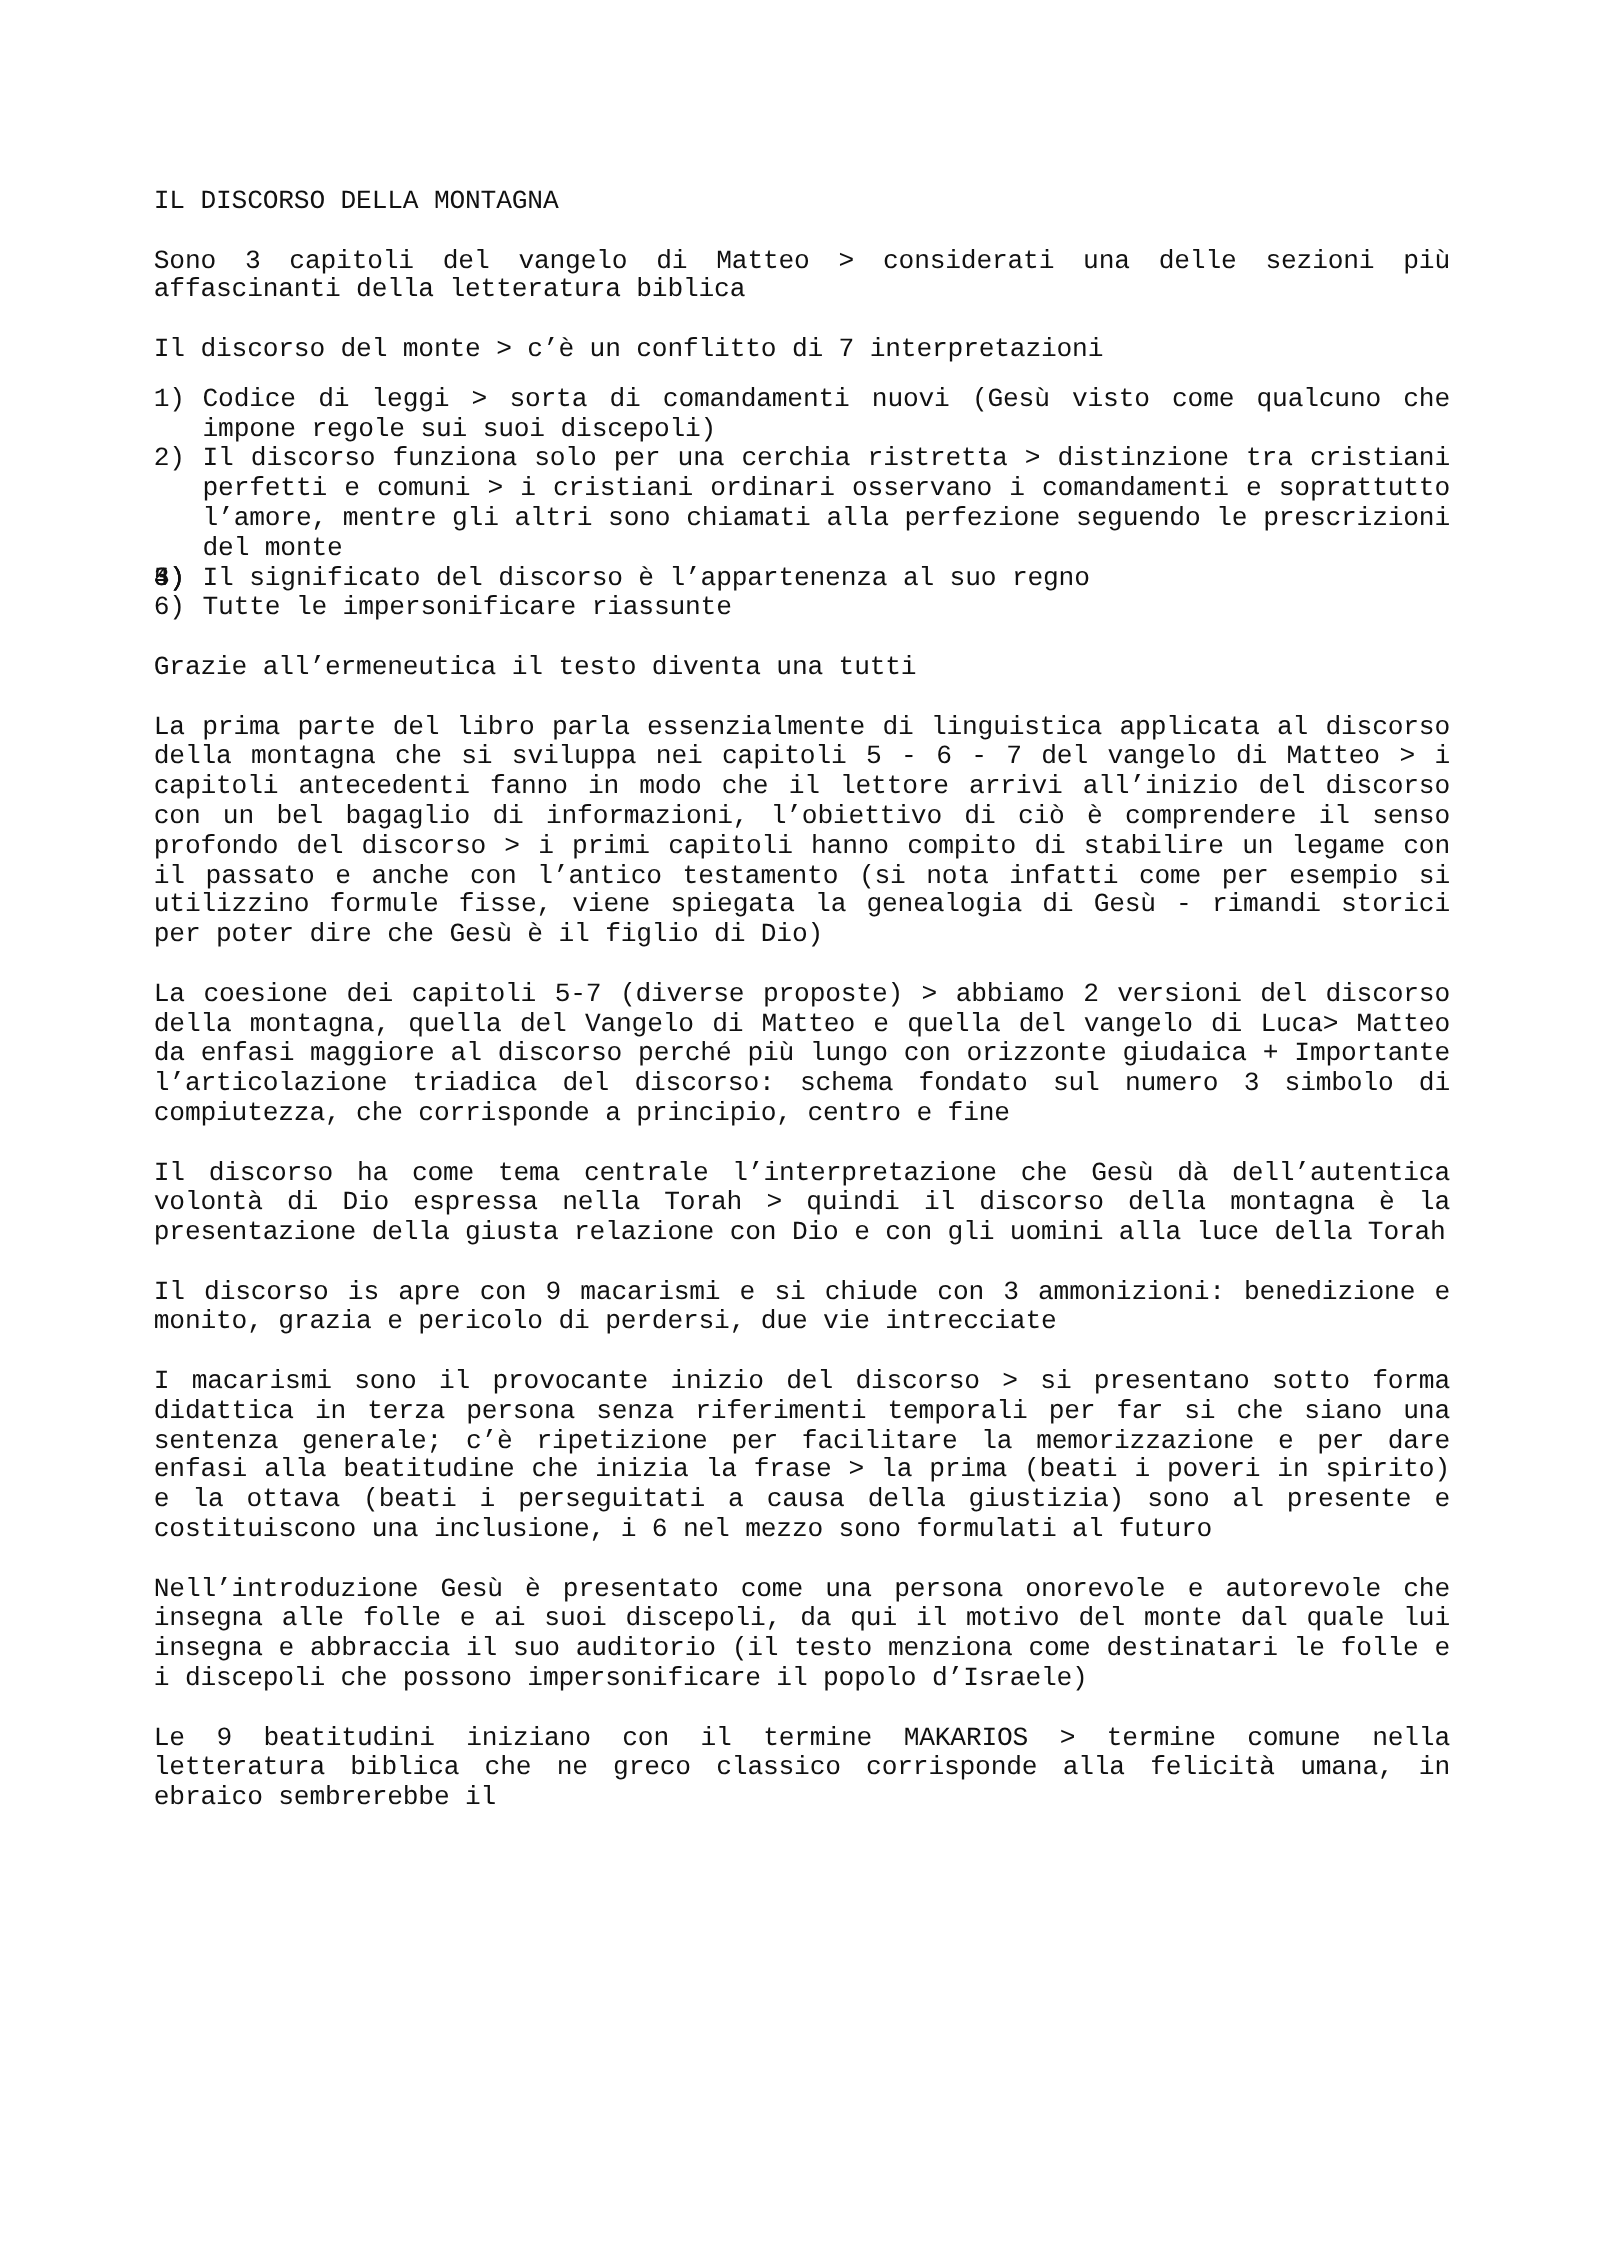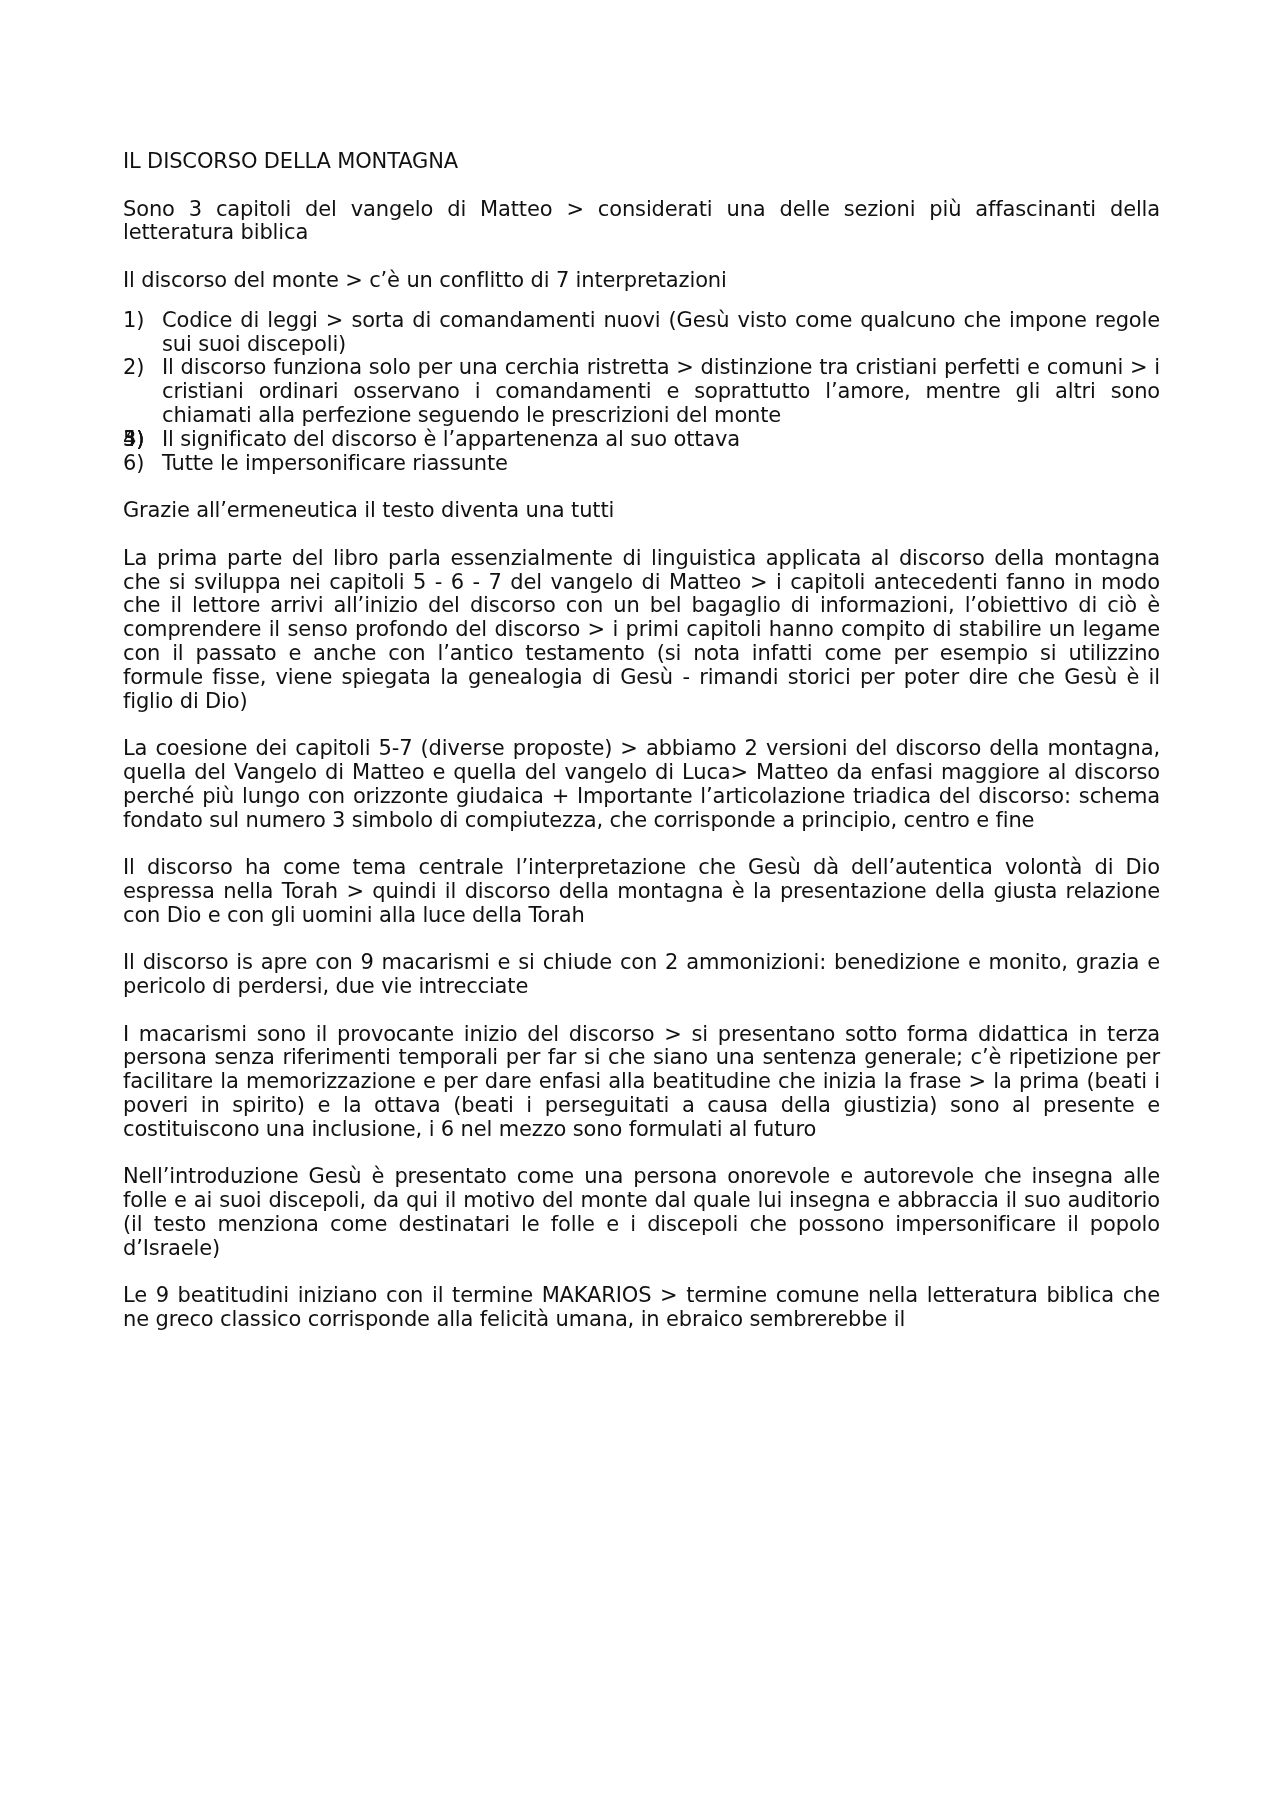--- a/index.html
+++ b/index.html
@@ -12,20 +12,21 @@
       color: #111111;
     }
     .page {
       position: absolute;
       left: 123px;
       top: 150px;
       width: 1037px;
       font-size: 21px;
       line-height: 23.8px;
       letter-spacing: -0.15px;
+      font-family: Liberation Mono, monospace;
     }
     .title { margin: 0 0 23.8px 0; font-weight: normal; font-size: 21px; }
     .para { margin: 0 0 23.8px 0; text-align: justify; }
     .para.tight { margin-bottom: 16px; }
     ol.interp {
       list-style: none;
       margin: 0 0 23.8px 0;
       padding: 0;
     }
     ol.interp li {
@@ -46,25 +47,25 @@
   <p class="title">IL DISCORSO DELLA MONTAGNA</p>
 
   <p class="para">Sono 3 capitoli del vangelo di Matteo &gt; considerati una delle sezioni più affascinanti della letteratura biblica</p>
 
   <p class="para tight">Il discorso del monte &gt; c’è un conflitto di 7 interpretazioni</p>
   <ol class="interp">
     <li><span class="num">1)</span><span>Codice di leggi &gt; sorta di comandamenti nuovi (Gesù visto come qualcuno che impone regole sui suoi discepoli)</span></li>
     <li><span class="num">2)</span><span>Il discorso funziona solo per una cerchia ristretta &gt; distinzione tra cristiani perfetti e comuni &gt; i cristiani ordinari osservano i comandamenti e soprattutto l’amore, mentre gli altri sono chiamati alla perfezione seguendo le prescrizioni del monte</span></li>
     <li><span class="num">3)</span></li>
     <li><span class="num">4)</span></li>
-    <li><span class="num">5)</span><span>Il significato del discorso è l’appartenenza al suo ottava</span></li>
+    <li><span class="num">5)</span><span>Il significato del discorso è l’appartenenza al suo regno</span></li>
     <li><span class="num">6)</span><span>Tutte le impersonificare riassunte</span></li>
   </ol>
 
   <p class="para">Grazie all’ermeneutica il testo diventa una tutti</p>
   <p class="para">La prima parte del libro parla essenzialmente di linguistica applicata al discorso della montagna che si sviluppa nei capitoli 5 - 6 - 7 del vangelo di Matteo &gt; i capitoli antecedenti fanno in modo che il lettore arrivi all’inizio del discorso con un bel bagaglio di informazioni, l’obiettivo di ciò è comprendere il senso profondo del discorso &gt; i primi capitoli hanno compito di stabilire un legame con il passato e anche con l’antico testamento (si nota infatti come per esempio si utilizzino formule fisse, viene spiegata la genealogia di Gesù - rimandi storici per poter dire che Gesù è il figlio di Dio)</p>
   <p class="para">La coesione dei capitoli 5-7 (diverse proposte) &gt; abbiamo 2 versioni del discorso della montagna, quella del Vangelo di Matteo e quella del vangelo di Luca&gt; Matteo da enfasi maggiore al discorso perché più lungo con orizzonte giudaica + Importante l’articolazione triadica del discorso: schema fondato sul numero 3 simbolo di compiutezza, che corrisponde a principio, centro e fine</p>
   <p class="para">Il discorso ha come tema centrale l’interpretazione che Gesù dà dell’autentica volontà di Dio espressa nella Torah &gt; quindi il discorso della montagna è la presentazione della giusta relazione con Dio e con gli uomini alla luce della Torah</p>
-  <p class="para">Il discorso is apre con 9 macarismi e si chiude con 2 ammonizioni: benedizione e monito, grazia e pericolo di perdersi, due vie intrecciate</p>
+  <p class="para">Il discorso is apre con 9 macarismi e si chiude con 3 ammonizioni: benedizione e monito, grazia e pericolo di perdersi, due vie intrecciate</p>
   <p class="para">I macarismi sono il provocante inizio del discorso &gt; si presentano sotto forma didattica in terza persona senza riferimenti temporali per far si che siano una sentenza generale; c’è ripetizione per facilitare la memorizzazione e per dare enfasi alla beatitudine che inizia la frase &gt; la prima (beati i poveri in spirito) e la ottava (beati i perseguitati a causa della giustizia) sono al presente e costituiscono una inclusione, i 6 nel mezzo sono formulati al futuro</p>
   <p class="para">Nell’introduzione Gesù è presentato come una persona onorevole e autorevole che insegna alle folle e ai suoi discepoli, da qui il motivo del monte dal quale lui insegna e abbraccia il suo auditorio (il testo menziona come destinatari le folle e i discepoli che possono impersonificare il popolo d’Israele)</p>
   <p class="para">Le 9 beatitudini iniziano con il termine MAKARIOS &gt; termine comune nella letteratura biblica che ne greco classico corrisponde alla felicità umana, in ebraico sembrerebbe il</p>
 </div>
 
 </body></html>

